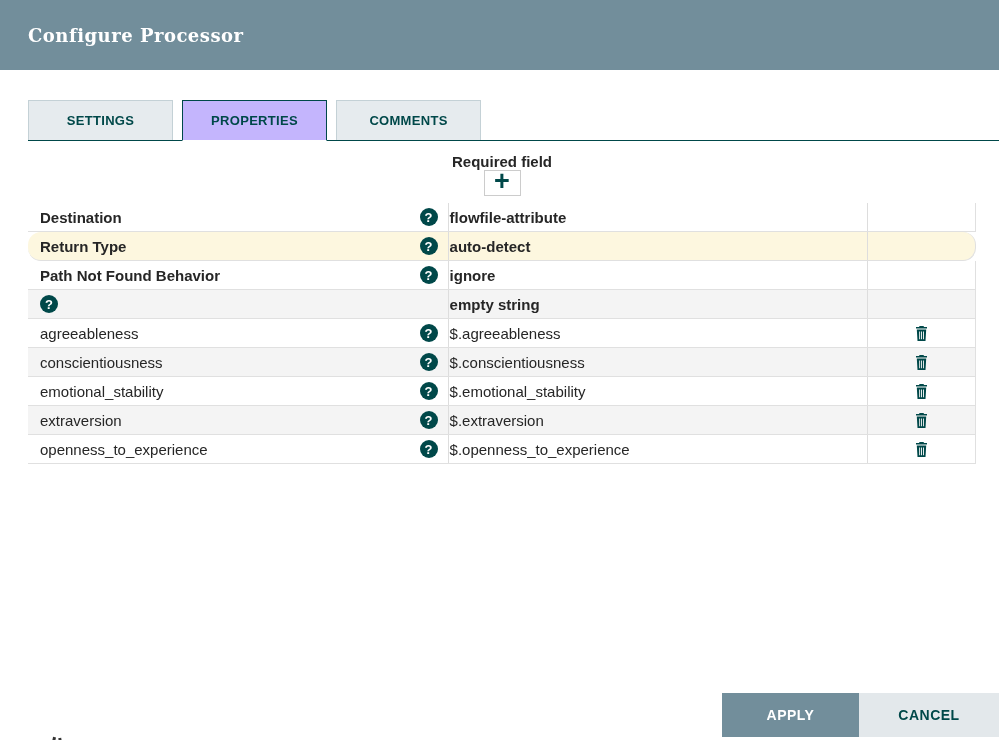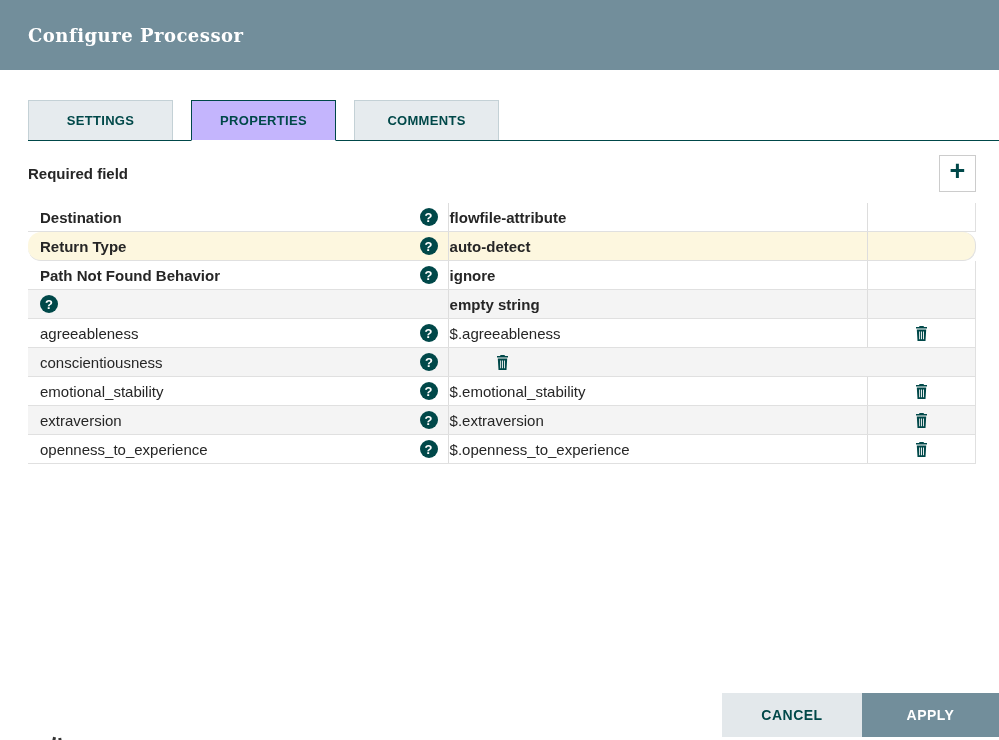--- a/index.html
+++ b/index.html
@@ -24,33 +24,34 @@
   .dialog-title{
     color:#fff;font-family:"DejaVu Serif",serif;font-weight:700;
     font-size:18px;letter-spacing:.5px;
   }
   
   .tab-bar{
     display:flex;margin:30px 0 0 28px;border-bottom:1px solid var(--accent_teal);
     height:41px;align-items:flex-end;
   }
   .tab{
-    width:145px;height:40px;margin-right:18px;display:flex;align-items:center;justify-content:center;
+    width:145px;height:40px;margin-right:9px;display:flex;align-items:center;justify-content:center;
     background:#e6ebee;border:1px solid #c4d1d6;border-bottom:none;
     color:var(--accent_teal);font-size:13px;font-weight:700;letter-spacing:.3px;
     cursor:pointer;position:relative;
   }
   .tab.active{
     background:#c4b5fd;border:1px solid var(--accent_teal);border-bottom:1px solid #fff;
     margin-bottom:-1px;height:41px;
   }
   
   .toolbar-row{
     margin:12px 23px 10px 28px;display:flex;align-items:center;justify-content:space-between;
     height:40px;
+    flex-direction:column;
   }
   .required-field-label{font-size:15px;font-weight:700;color:#262626;}
   .add-button{
     width:37px;height:37px;border:1px solid #ccc;background:#fff;display:flex;
     align-items:center;justify-content:center;cursor:pointer;
   }
   .add-button span{
     color:var(--accent_teal);font-size:27px;font-weight:700;line-height:1;margin-top:-3px;
   }
   
@@ -185,20 +186,23 @@
           <path fill="#004849" d="M1.8 3.6h9.4L10.5 15h-8L1.8 3.6z M4.2 5.4v7.8h.9V5.4h-.9z M6.1 5.4v7.8H7V5.4h-.9z M8 5.4v7.8h.9V5.4H8z"></path>
         </svg>
       </span>
     </div>
   </div>
       <div class="trow alt">
     <div class="cell prop">
       <span class="prop-text">conscientiousness</span>
       <span class="help">?</span>
     </div>
+    <div class="cell val">
+      <span class="val-text">$.conscientiousness</span>
+    </div>
     <div class="cell act">
       <span class="trash">
         <svg width="13" height="15" viewBox="0 0 13 15">
           <path fill="#004849" d="M4.6 0h3.8l.8 1.1H12v1.5H1V1.1h3L4.6 0z"></path>
           <path fill="#004849" d="M1.8 3.6h9.4L10.5 15h-8L1.8 3.6z M4.2 5.4v7.8h.9V5.4h-.9z M6.1 5.4v7.8H7V5.4h-.9z M8 5.4v7.8h.9V5.4H8z"></path>
         </svg>
       </span>
     </div>
   </div>
       <div class="trow">
@@ -249,17 +253,17 @@
           <path fill="#004849" d="M4.6 0h3.8l.8 1.1H12v1.5H1V1.1h3L4.6 0z"></path>
           <path fill="#004849" d="M1.8 3.6h9.4L10.5 15h-8L1.8 3.6z M4.2 5.4v7.8h.9V5.4h-.9z M6.1 5.4v7.8H7V5.4h-.9z M8 5.4v7.8h.9V5.4H8z"></path>
         </svg>
       </span>
     </div>
   </div>
     </div>
 </div>
 
 <div class="footer">
+  <button class="btn btn-apply">APPLY</button>
   <button class="btn btn-cancel">CANCEL</button>
-  <button class="btn btn-apply">APPLY</button>
 </div>
 
 <div class="canvas-artifact"><i></i><i></i></div>
 
 </body></html>

